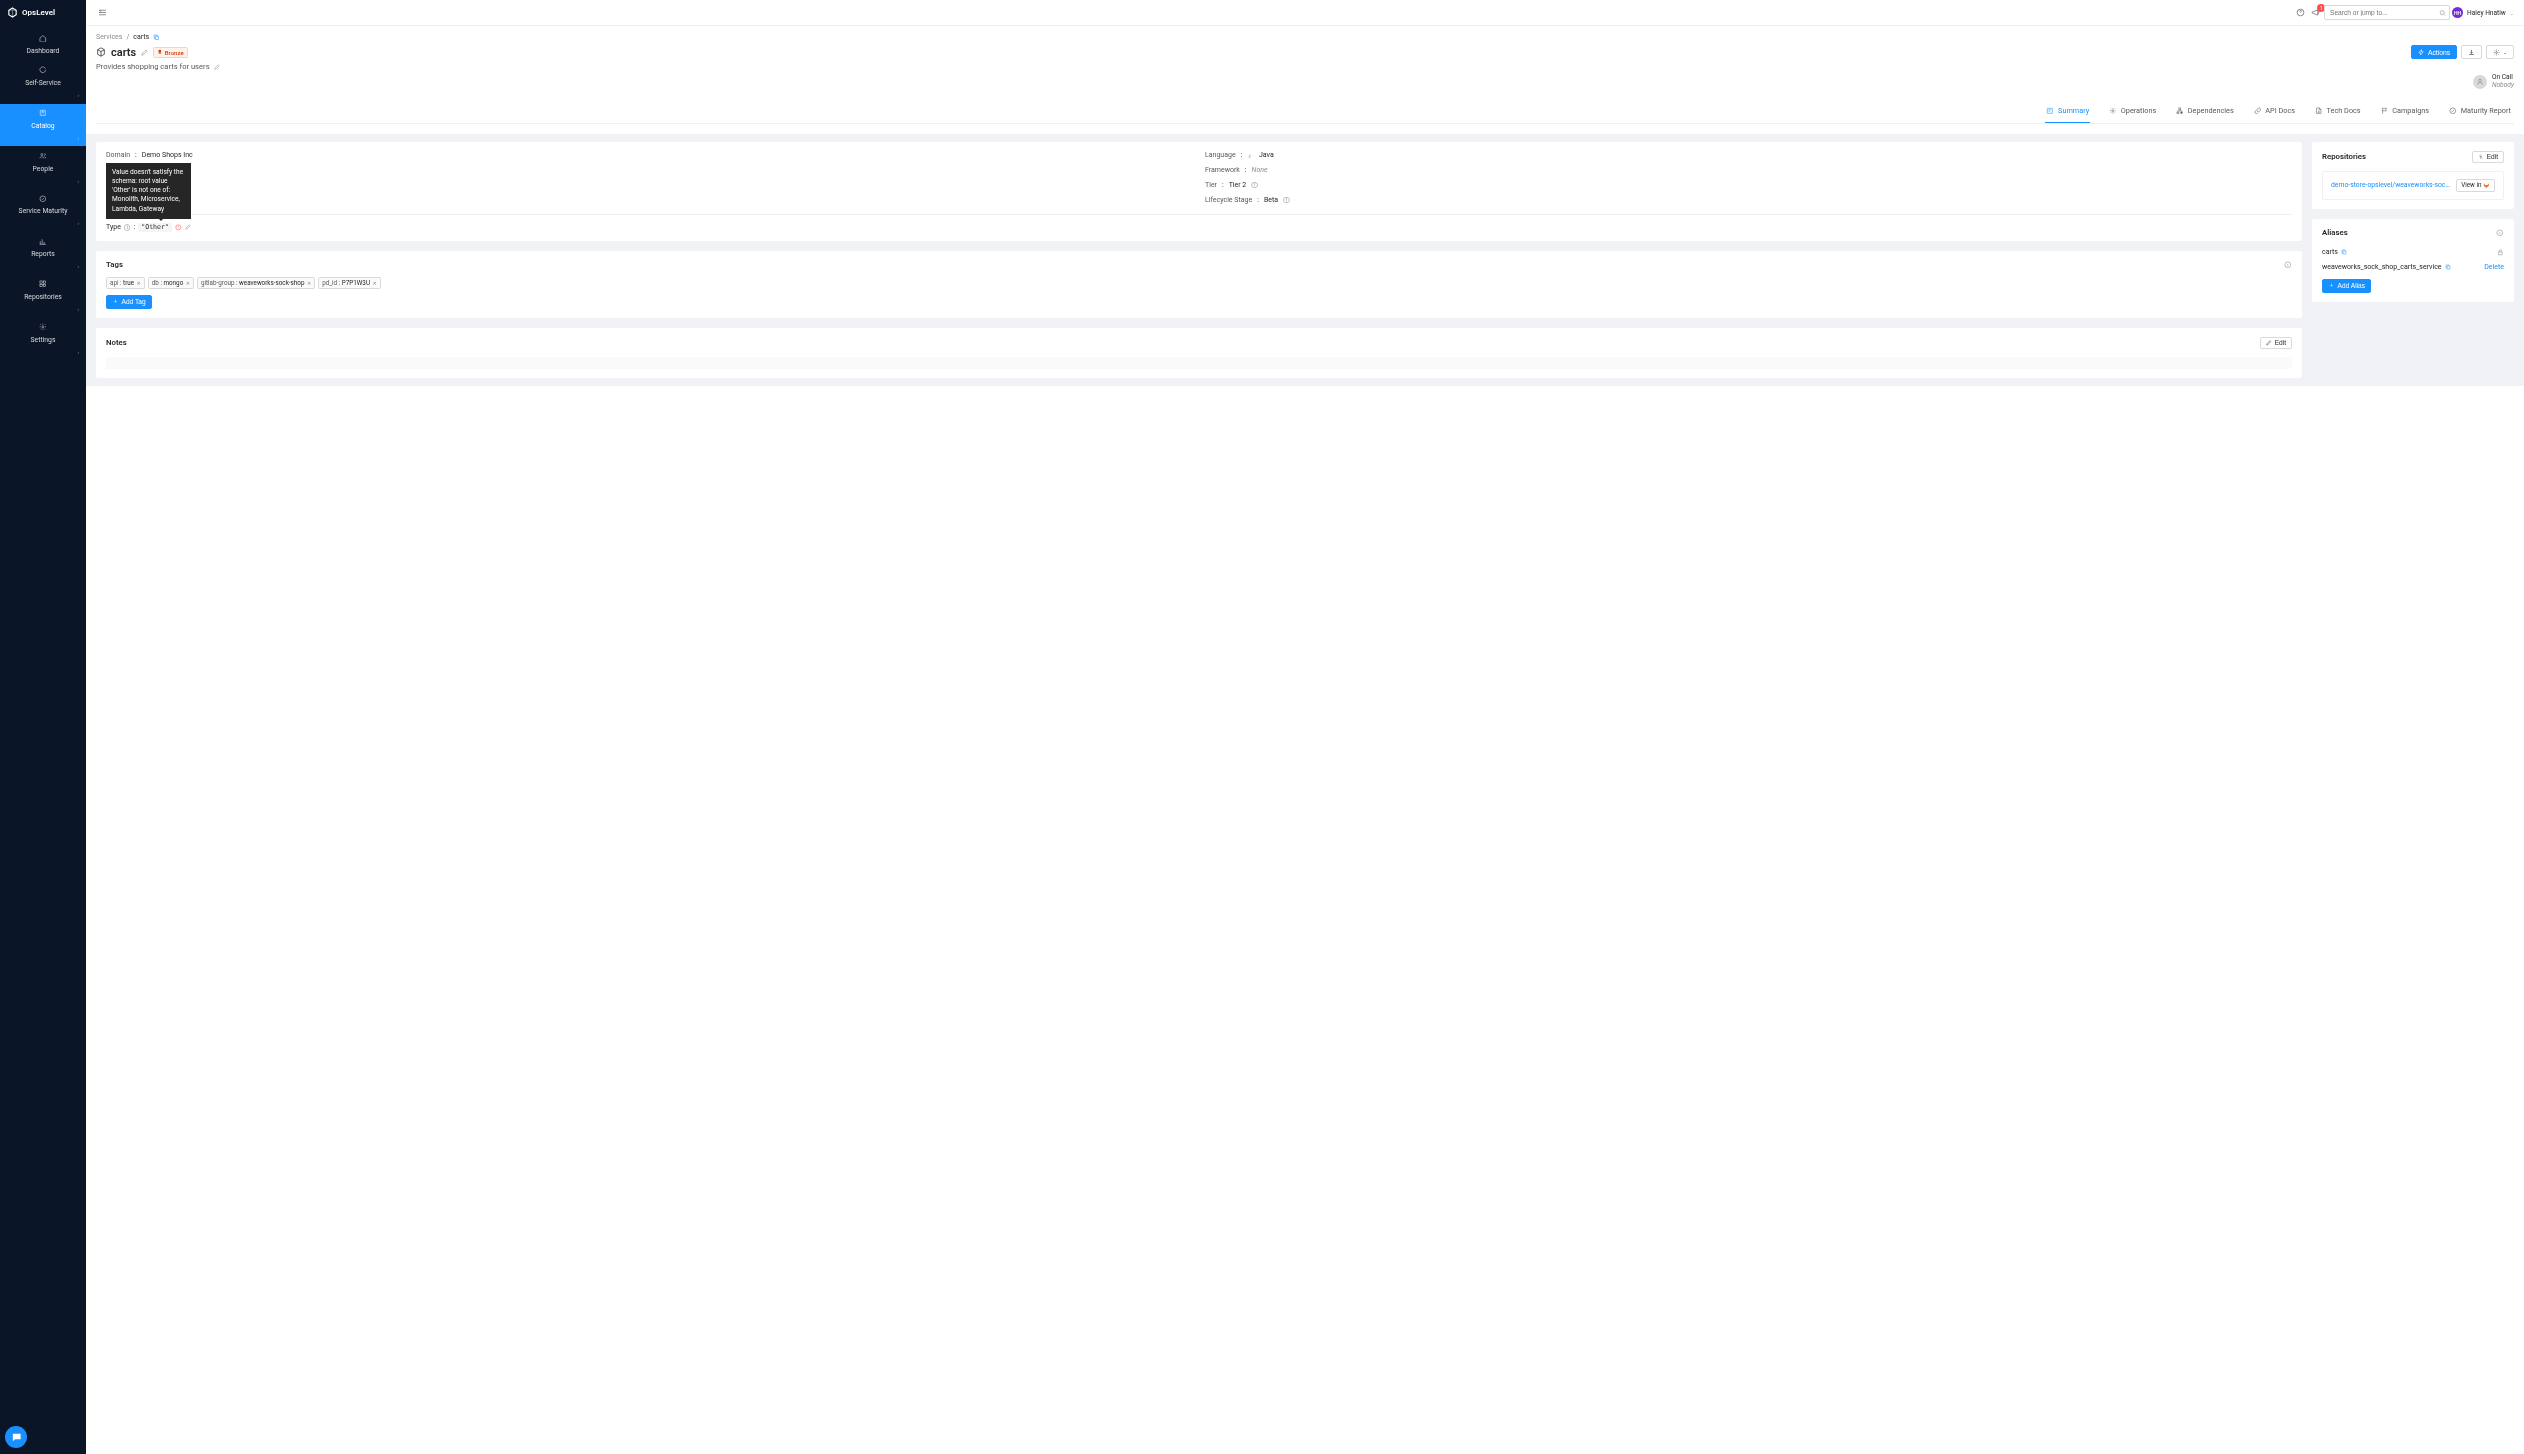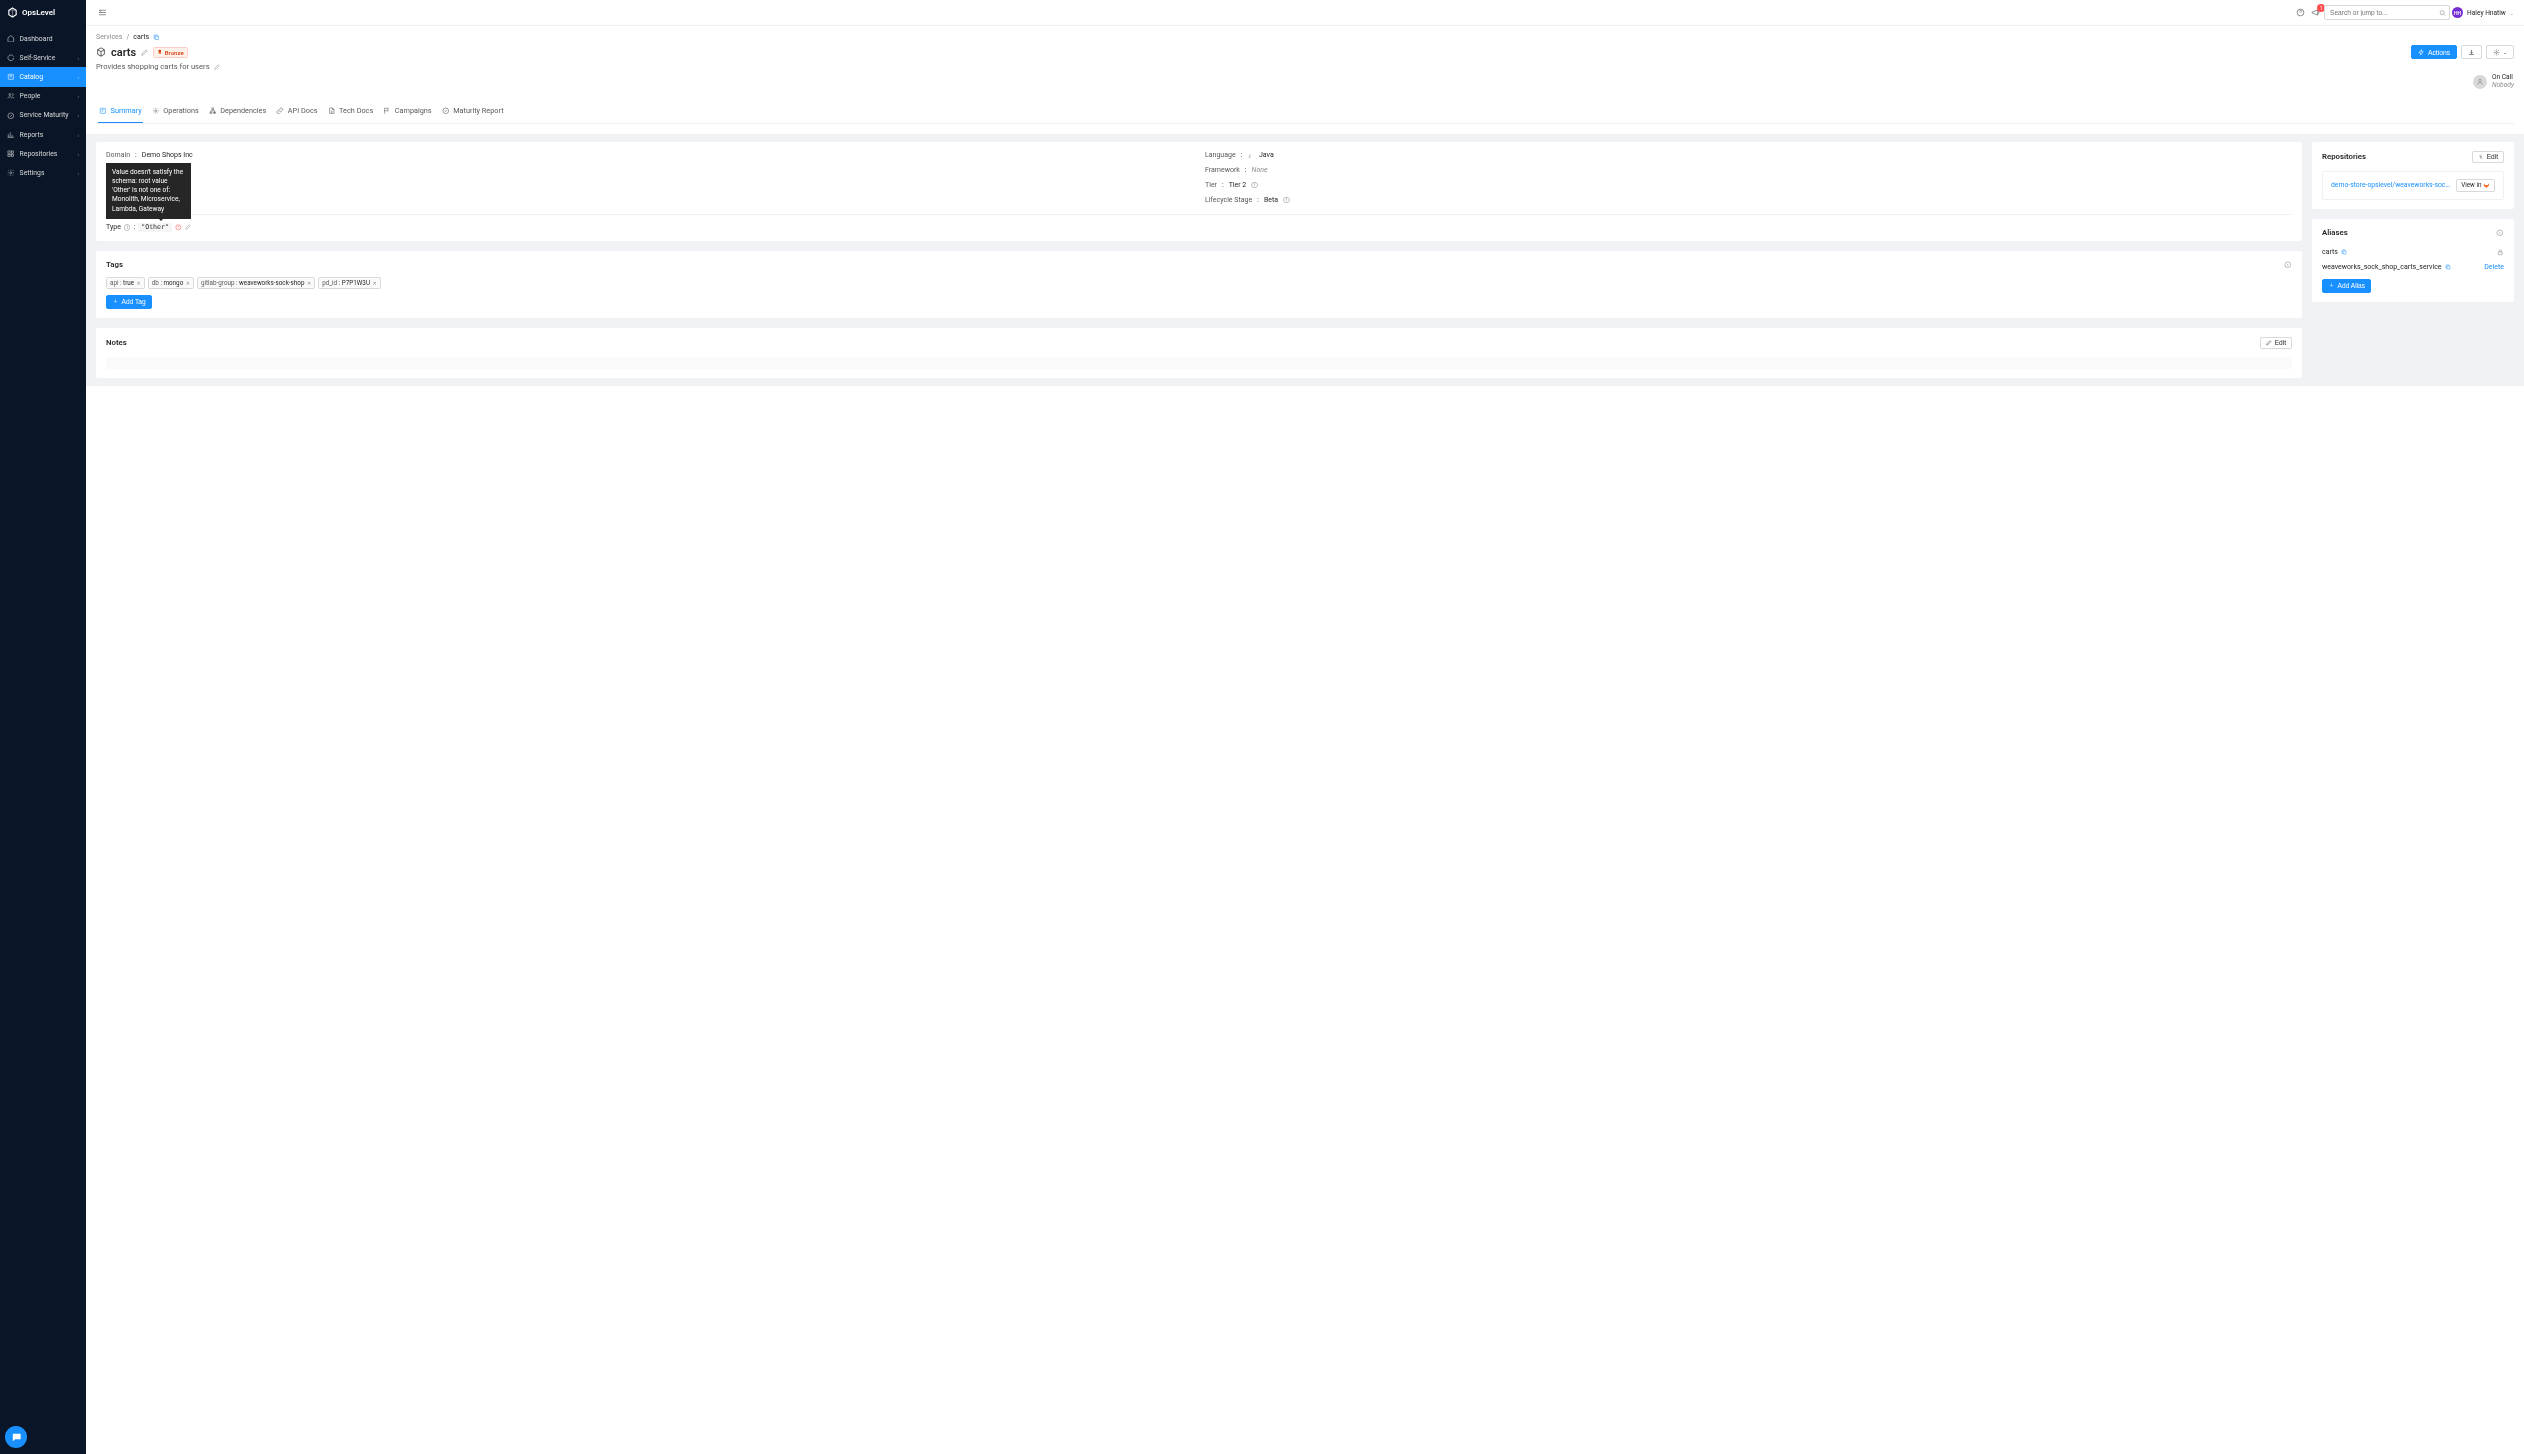--- a/index.html
+++ b/index.html
@@ -2,21 +2,21 @@
 <html style="font-size:8px"><head>
 <meta charset="utf-8">
 <style>
 * { box-sizing: border-box; margin: 0; padding: 0; }
 body { font-family: -apple-system, BlinkMacSystemFont, "Segoe UI", Roboto, sans-serif; font-size: 7px; color: #262626; background: #f0f2f5; }
 .app { display: flex; min-height: 100vh; }
 .sidebar { width: 86px; background: #0a1628; color: #fff; flex-shrink: 0; display: flex; flex-direction: column; }
 .logo { display: flex; align-items: center; gap: 4px; padding: 7px 7px; font-weight: 600; font-size: 8px; }
 .logo-icon { width: 11px; height: 11px; }
 .nav { flex: 1; padding-top: 4px; }
-.nav-item { display: flex; align-items: center; gap: 5px; padding: 5.6px 7px; color: #d9d9d9; cursor: pointer; font-size: 6.8px; position: relative; }
+.nav-item { display: flex; align-items: center; gap: 5px; padding: 5.6px 7px; color: #d9d9d9; cursor: pointer; font-size: 6.8px; position: relative; flex-direction: column; }
 .nav-item.active { background: #1890ff; color: #fff; }
 .nav-item .chev { margin-left: auto; font-size: 5px; opacity: .6; }
 .nav-item svg { width: 7.6px; height: 7.6px; flex-shrink: 0; }
 .support-btn { position: fixed; left: 5px; bottom: 6px; width: 22px; height: 22px; border-radius: 50%; background: #1890ff; display: flex; align-items: center; justify-content: center; cursor: pointer; }
 .main { flex: 1; background: #fff; display: flex; flex-direction: column; min-width: 0; }
 .topbar { display: flex; align-items: center; padding: 5px 10px; border-bottom: 0.5px solid #f0f0f0; gap: 2px; }
 .collapse-btn { cursor: pointer; color: #595959; padding: 2px; }
 .topbar-spacer { flex: 1; }
 .topbar-icon { cursor: pointer; color: #595959; padding: 2px; position: relative; }
 .badge { position: absolute; top: -2px; right: -3px; background: #ff4d4f; color: #fff; border-radius: 4.5px; font-size: 5px; min-width: 8px; height: 8px; display: flex; align-items: center; justify-content: center; padding: 0 2px; }
@@ -39,21 +39,21 @@
 .header-actions { margin-left: auto; display: flex; gap: 4px; }
 .btn { display: inline-flex; align-items: center; gap: 3px; padding: 2.5px 6px; border-radius: 2px; border: 0.5px solid #d9d9d9; background: #fff; font-size: 6.8px; cursor: pointer; color: #262626; }
 .btn.primary { background: #1890ff; border-color: #1890ff; color: #fff; }
 .btn.sm { padding: 1.5px 5px; font-size: 6.6px; }
 .desc-row { display: flex; align-items: center; gap: 4px; color: #595959; font-size: 7.6px; }
 .oncall-row { display: flex; justify-content: flex-end; margin-top: 3px; }
 .oncall { display: flex; align-items: center; gap: 5px; }
 .oncall .avatar-oc { width: 14px; height: 14px; border-radius: 50%; background: #d9d9d9; display: flex; align-items: center; justify-content: center; color: #8c8c8c; }
 .oncall-text { line-height: 1.2; font-size: 6.6px; }
 .oncall-text .nb { font-style: italic; color: #8c8c8c; }
-.tabs { display: flex; gap: 8px; border-bottom: 0.5px solid #f0f0f0; margin-top: 9px; padding: 0 2px; }
+.tabs { display: flex; gap: 18px; border-bottom: 0.5px solid #f0f0f0; margin-top: 9px; padding: 0 2px; justify-content: flex-end; }
 .tab { display: flex; align-items: center; gap: 4px; padding: 7px 1px; cursor: pointer; color: #595959; font-size: 7.3px; border-bottom: 1px solid transparent; }
 .tab.active { color: #1890ff; border-bottom-color: #1890ff; }
 .tab svg { width: 7.6px; height: 7.6px; }
 .body { background: #f0f2f5; padding: 8px 10px; display: grid; grid-template-columns: 1fr 202px; gap: 10px; }
 .card { background: #fff; border-radius: 2px; padding: 9px 10px; }
 .card-head { display: flex; align-items: center; margin-bottom: 8px; }
 .card-title { font-size: 7.8px; font-weight: 600; }
 .card-head .info { margin-left: auto; color: #8c8c8c; cursor: pointer; }
 .grid-2 { display: grid; grid-template-columns: 1fr 1fr; gap: 7px 12px; }
 .kv { display: flex; gap: 5px; font-size: 7px; align-items: center; position: relative; }

